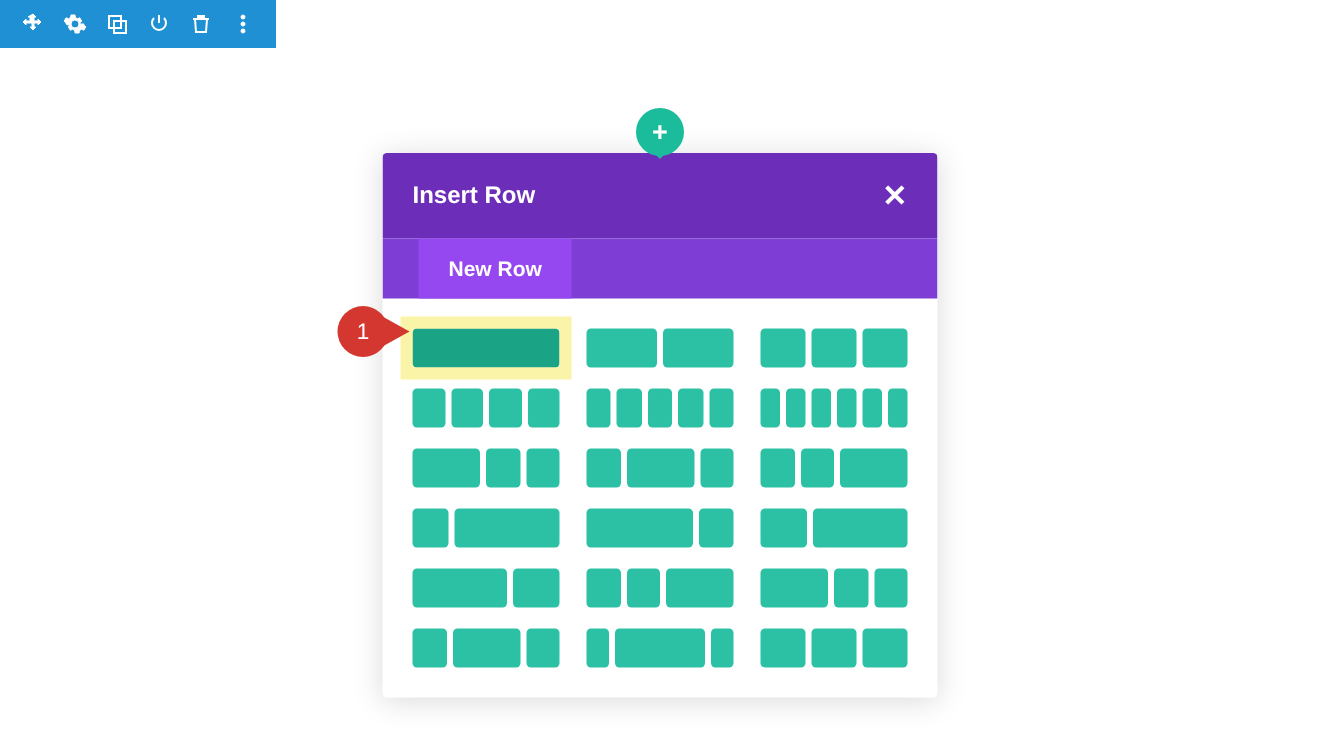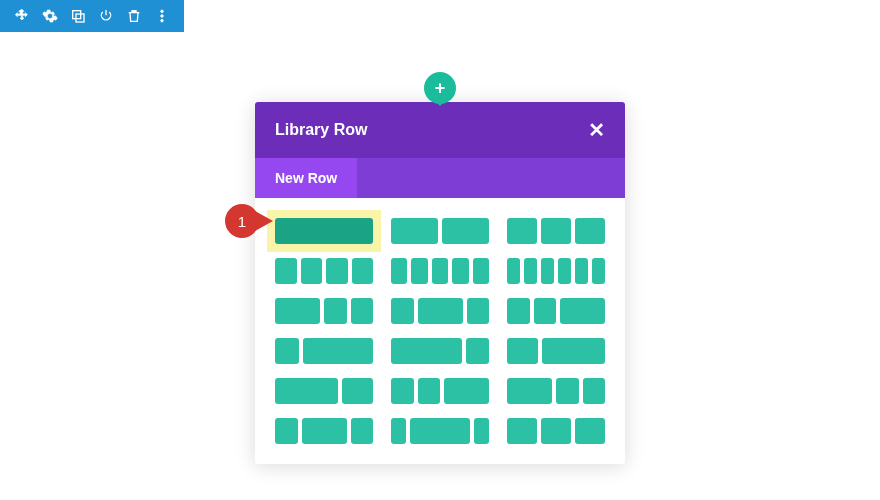--- a/index.html
+++ b/index.html
@@ -10,21 +10,21 @@
 .toolbar .icon svg { width: 16px; height: 16px; fill: #fff; stroke: #fff; }
 
 .add-circle { position: absolute; top: 72px; left: 50%; transform: translateX(-50%); width: 32px; height: 32px; border-radius: 50%; background: #1bbc9b; display: flex; align-items: center; justify-content: center; cursor: pointer; z-index: 5; }
 .add-circle::before { content: "+"; color: white; font-size: 18px; line-height: 1; font-weight: bold; }
 .add-pointer { position: absolute; top: 98px; left: 50%; transform: translateX(-50%); width: 0; height: 0; border-left: 8px solid transparent; border-right: 8px solid transparent; border-top: 8px solid #1bbc9b; z-index: 5; }
 
 .modal { position: absolute; top: 102px; left: 50%; transform: translateX(-50%); width: 370px; background: #fff; box-shadow: 0 2px 20px rgba(0,0,0,0.15); border-radius: 3px; overflow: hidden; }
 .modal-header { background: #6c2eb9; color: #fff; padding: 16px 20px; display: flex; justify-content: space-between; align-items: center; }
 .modal-title { font-size: 16px; font-weight: 700; }
 .modal-close { font-size: 20px; cursor: pointer; font-weight: bold; }
-.modal-tabs { display: flex; background: #7e3ed6; }
+.modal-tabs { display: flex; background: #7e3ed6; padding-left: 24px; }
 .modal-tab { padding: 12px 20px; font-size: 14px; font-weight: 700; color: #fff; cursor: pointer; }
 .modal-tab.active { background: #9648f0; }
 .modal-body { padding: 20px; display: grid; grid-template-columns: repeat(3, 1fr); gap: 14px 18px; }
 
 .layout-option { display: flex; gap: 4px; cursor: pointer; height: 26px; }
 .layout-option .col { background: #2cc1a5; border-radius: 3px; height: 100%; }
 .layout-option.highlighted { outline: 8px solid #f9f4a8; outline-offset: 0; background: #f9f4a8; }
 .layout-option.highlighted .col { background: #1aa384; }
 
 .callout { position: absolute; top: 204px; left: 225px; display: flex; align-items: center; z-index: 10; }
@@ -74,21 +74,21 @@
 <div class="add-circle"></div>
 <div class="add-pointer"></div>
 
 <div class="callout">
   <div class="callout-circle">1</div>
   <div class="callout-tail"></div>
 </div>
 
 <div class="modal">
   <div class="modal-header">
-    <span class="modal-title">Library Row</span>
+    <span class="modal-title">Insert Row</span>
     <span class="modal-close">✕</span>
   </div>
   <div class="modal-tabs">
     <div class="modal-tab active">New Row</div>
   </div>
   <div class="modal-body" id="layouts">
       <div class="layout-option highlighted">
         <div class="col" style="flex: 1 1 0%;"></div>
       </div>
       <div class="layout-option">

